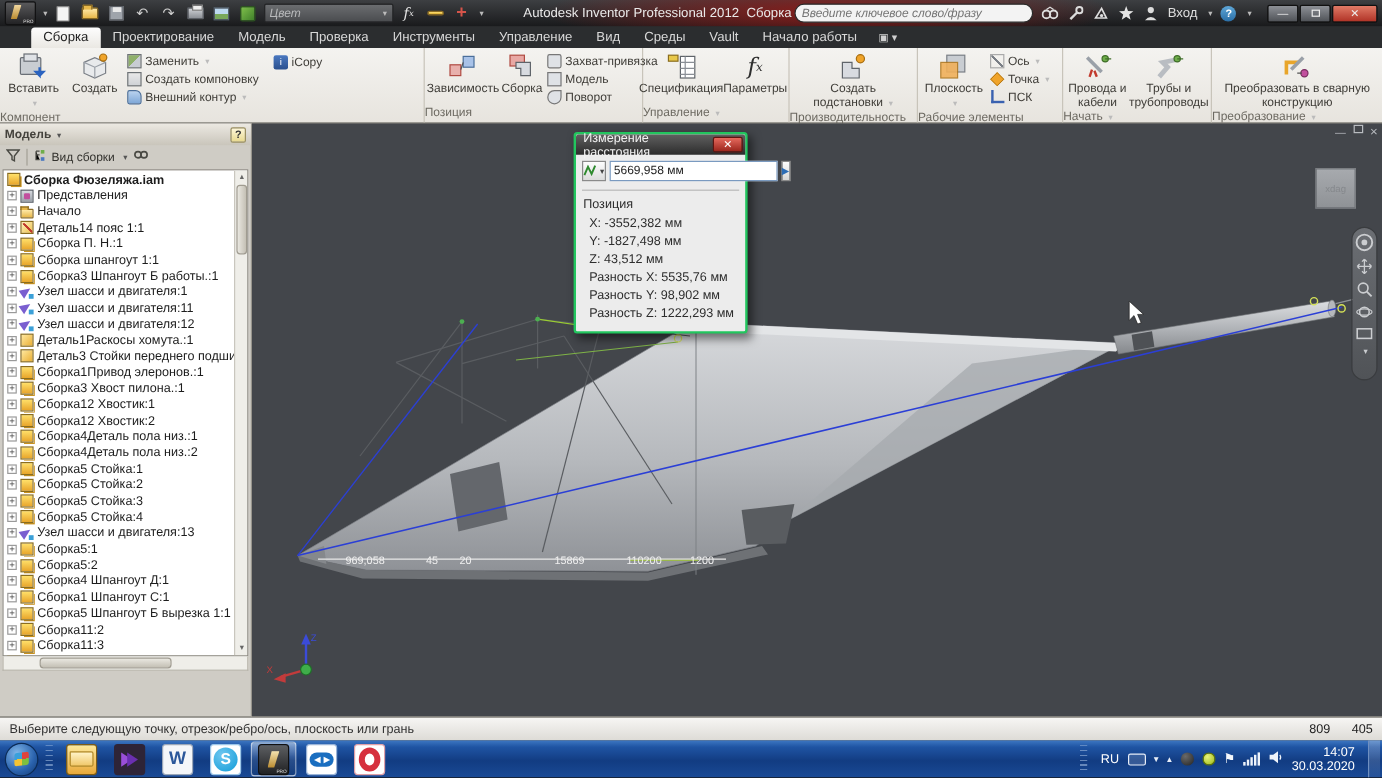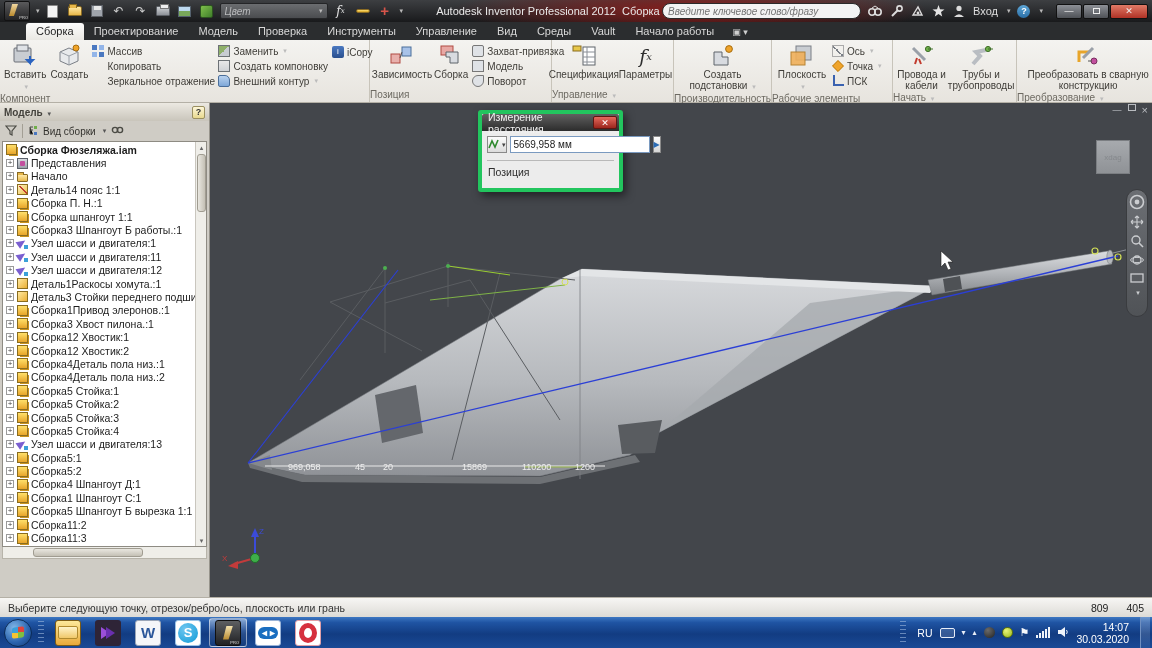--- a/index.html
+++ b/index.html
@@ -109,21 +109,21 @@
   .viewport { position:absolute; left:210px; top:103px; width:942px; height:494px; background:#43464b; overflow:hidden; }
   .docbtns { position:absolute; right:4px; top:1px; display:flex; gap:6px; color:#b9bcc0; font-size:9px; z-index:5;}
   .docbtns span { display:flex; align-items:center; }
   .docmax { width:8px; height:7px; border:1px solid #b9bcc0; }
   .viewcube { position:absolute; right:22px; top:37px; width:34px; height:34px;
     background:linear-gradient(#a7aaae,#8f9296); border:1px solid #7b7e82; display:flex; align-items:center; justify-content:center;
     color:#85888c; font-size:8px; }
   .navbar { position:absolute; right:4px; top:86px; width:22px; height:128px; background:linear-gradient(#6b6e73,#505357);
     border:1px solid #3a3c3f; border-radius:11px; display:flex; flex-direction:column; align-items:center; padding:4px 0; gap:5px; z-index:4;}
   .navbar svg { display:block; }
-  .dialog { position:absolute; left:268px; top:7px; width:145px; background:#ececec; border:4px solid #22c55e;
+  .dialog { position:absolute; left:268px; top:7px; width:145px; background:#ececec; border:2px solid #22c55e;
     border-radius:3px; box-shadow:3px 4px 8px rgba(0,0,0,.5); z-index:10; font-size:10.5px; color:#2e2e2e;}
   .dtitle { height:17px; background:linear-gradient(#606060,#2c2c2c); border-radius:2px 2px 0 0;
     display:flex; align-items:center; justify-content:space-between; padding:0 2px 0 6px; color:#f2f2f2; font-size:10.5px;}
   .dclose { width:26px; height:13px; background:linear-gradient(#e5695d,#9c261d); border:1px solid #5f1510;
     border-radius:2px; color:#fff; font-size:9px; display:flex; align-items:center; justify-content:center;}
   .dbody { padding:5px 5px 7px; }
   .dvalrow { display:flex; align-items:center; gap:3px; }
   .dcombo { width:26px; height:17px; background:linear-gradient(#fdfdfd,#dcdcdc); border:1px solid #8a8a8a;
     display:flex; align-items:center; justify-content:center; gap:1px; }
   .dinput { flex:1; height:17px; border:1px solid #7a9ac0; background:#fff; font-size:10px; padding:0 3px;
@@ -306,43 +306,20 @@
         <div class="rbig" style="width:46px">
           <span class="ic">
             <svg width="26" height="24">
                 <path d="M4 8 L13 4 L22 8 L22 17 L13 21 L4 17 Z" fill="#e8eaec" stroke="#7a7f86"></path>
                 <path d="M4 8 L13 12 L22 8 M13 12 L13 21" stroke="#9aa0a8" fill="none"></path>
                 <circle cx="20" cy="4" r="3" fill="#f0a42a" stroke="#a86e10"></circle>
               </svg>
           </span>
           <div><span>Создать</span></div>
         </div>
-        <div class="scol" style="width:122px">
-          <div class="rsmall">
-            <span class="si" style="background:
-              linear-gradient(#4a78c0,#4a78c0) 0 0/5px 5px no-repeat,
-              linear-gradient(#93b5e8,#93b5e8) 7px 0/5px 5px no-repeat,
-              linear-gradient(#93b5e8,#93b5e8) 0 7px/5px 5px no-repeat,
-              linear-gradient(#4a78c0,#4a78c0) 7px 7px/5px 5px no-repeat;"></span>
-            <span>Массив</span>
-          </div>
-          <div class="rsmall">
-            <span class="si" style="background:
-              linear-gradient(#5b86c8,#5b86c8) 0 1/5px 10px no-repeat,
-              linear-gradient(#9db9e4,#9db9e4) 7px 1/5px 10px no-repeat;"></span>
-            <span>Копировать</span>
-          </div>
-          <div class="rsmall">
-            <span class="si" style="background:
-              linear-gradient(#5b86c8,#5b86c8) 0 1/4px 10px no-repeat,
-              linear-gradient(#9db9e4,#9db9e4) 8px 1/4px 10px no-repeat,
-              linear-gradient(#888,#888) 5.5px 0/1px 12px no-repeat;"></span>
-            <span>Зеркальное отражение</span>
-          </div>
-        </div>
         <div class="scol" style="width:118px">
           <div class="rsmall">
             <span class="si" style="background:linear-gradient(135deg,#8fb06a 50%,#c8ccd2 50%);border:1px solid #6d7276;"></span>
             <span>Заменить</span>
               <span class="car">▾</span>
           </div>
           <div class="rsmall">
             <span class="si" style="border:1px solid #6d7276;background:linear-gradient(#e8e8e8,#cfd2d6);position:relative;"></span>
             <span>Создать компоновку</span>
           </div>
@@ -843,20 +820,28 @@
             <svg width="11" height="11">
                 <path d="M1 9 L4 2 L7 8 L10 1" fill="none" stroke="#2f8a2f" stroke-width="1.6"></path>
               </svg>
             <span class="car" style="color:#444">▾</span>
           </span>
           <input class="dinput" value="5669,958 мм" style="">
           <span class="dnext">▶</span>
         </div>
         <div class="dsep"></div>
         <div class="dsection">Позиция</div>
+        <div id="dialog-rows">
+            <div class="drow">X: -3552,382 мм</div>
+            <div class="drow">Y: -1827,498 мм</div>
+            <div class="drow">Z: 43,512 мм</div>
+            <div class="drow">Разность X: 5535,76 мм</div>
+            <div class="drow">Разность Y: 98,902 мм</div>
+            <div class="drow">Разность Z: 1222,293 мм</div>
+          </div>
       </div>
     </div>
   </div>
 
   <div class="statusbar">
     <span>Выберите следующую точку, отрезок/ребро/ось, плоскость или грань</span>
     <span class="coords">
       <span>809</span>
       <span>405</span>
     </span>

